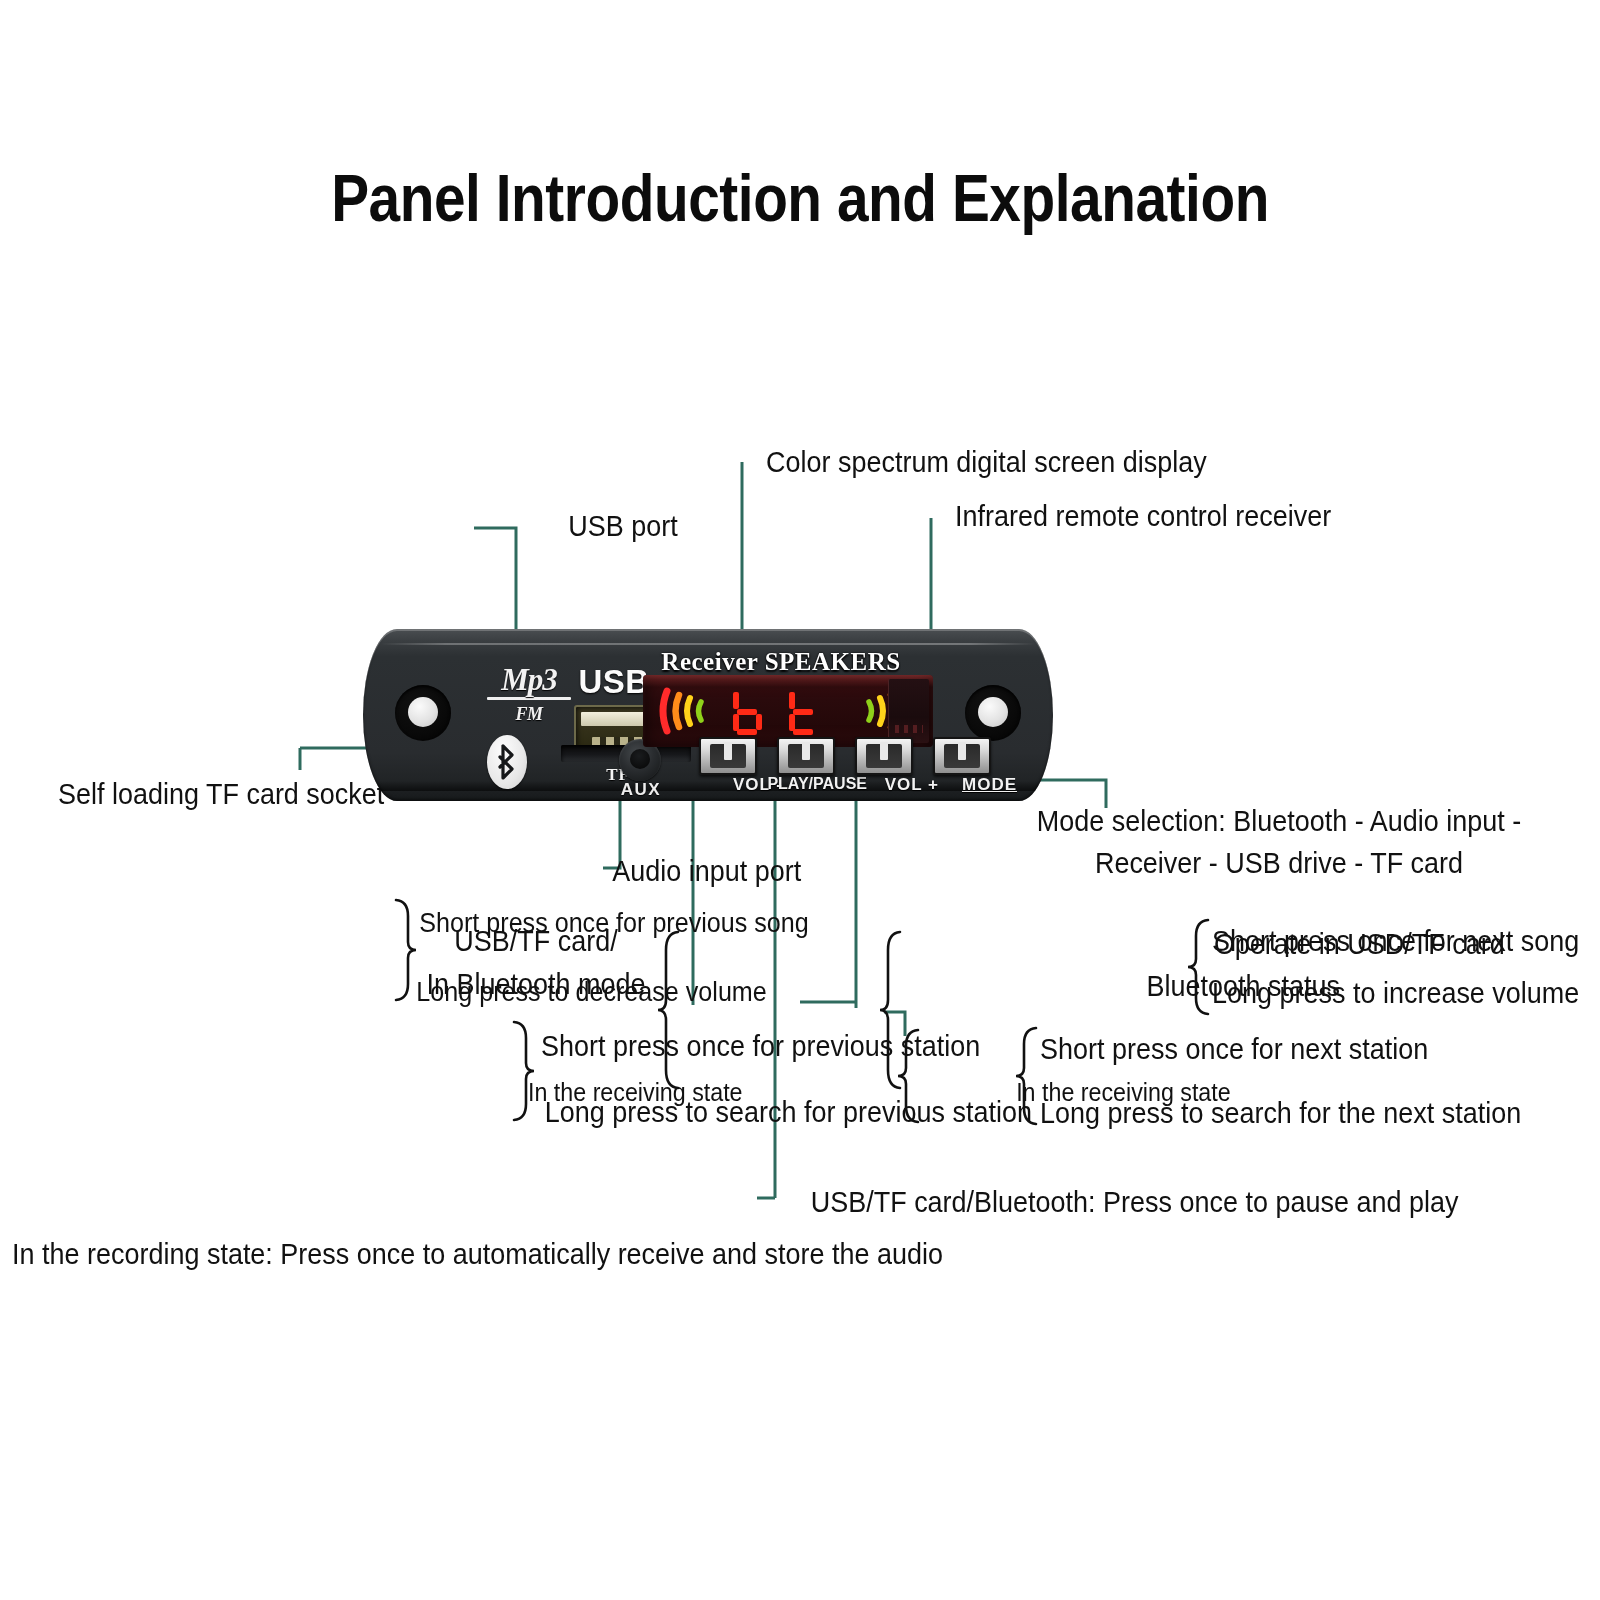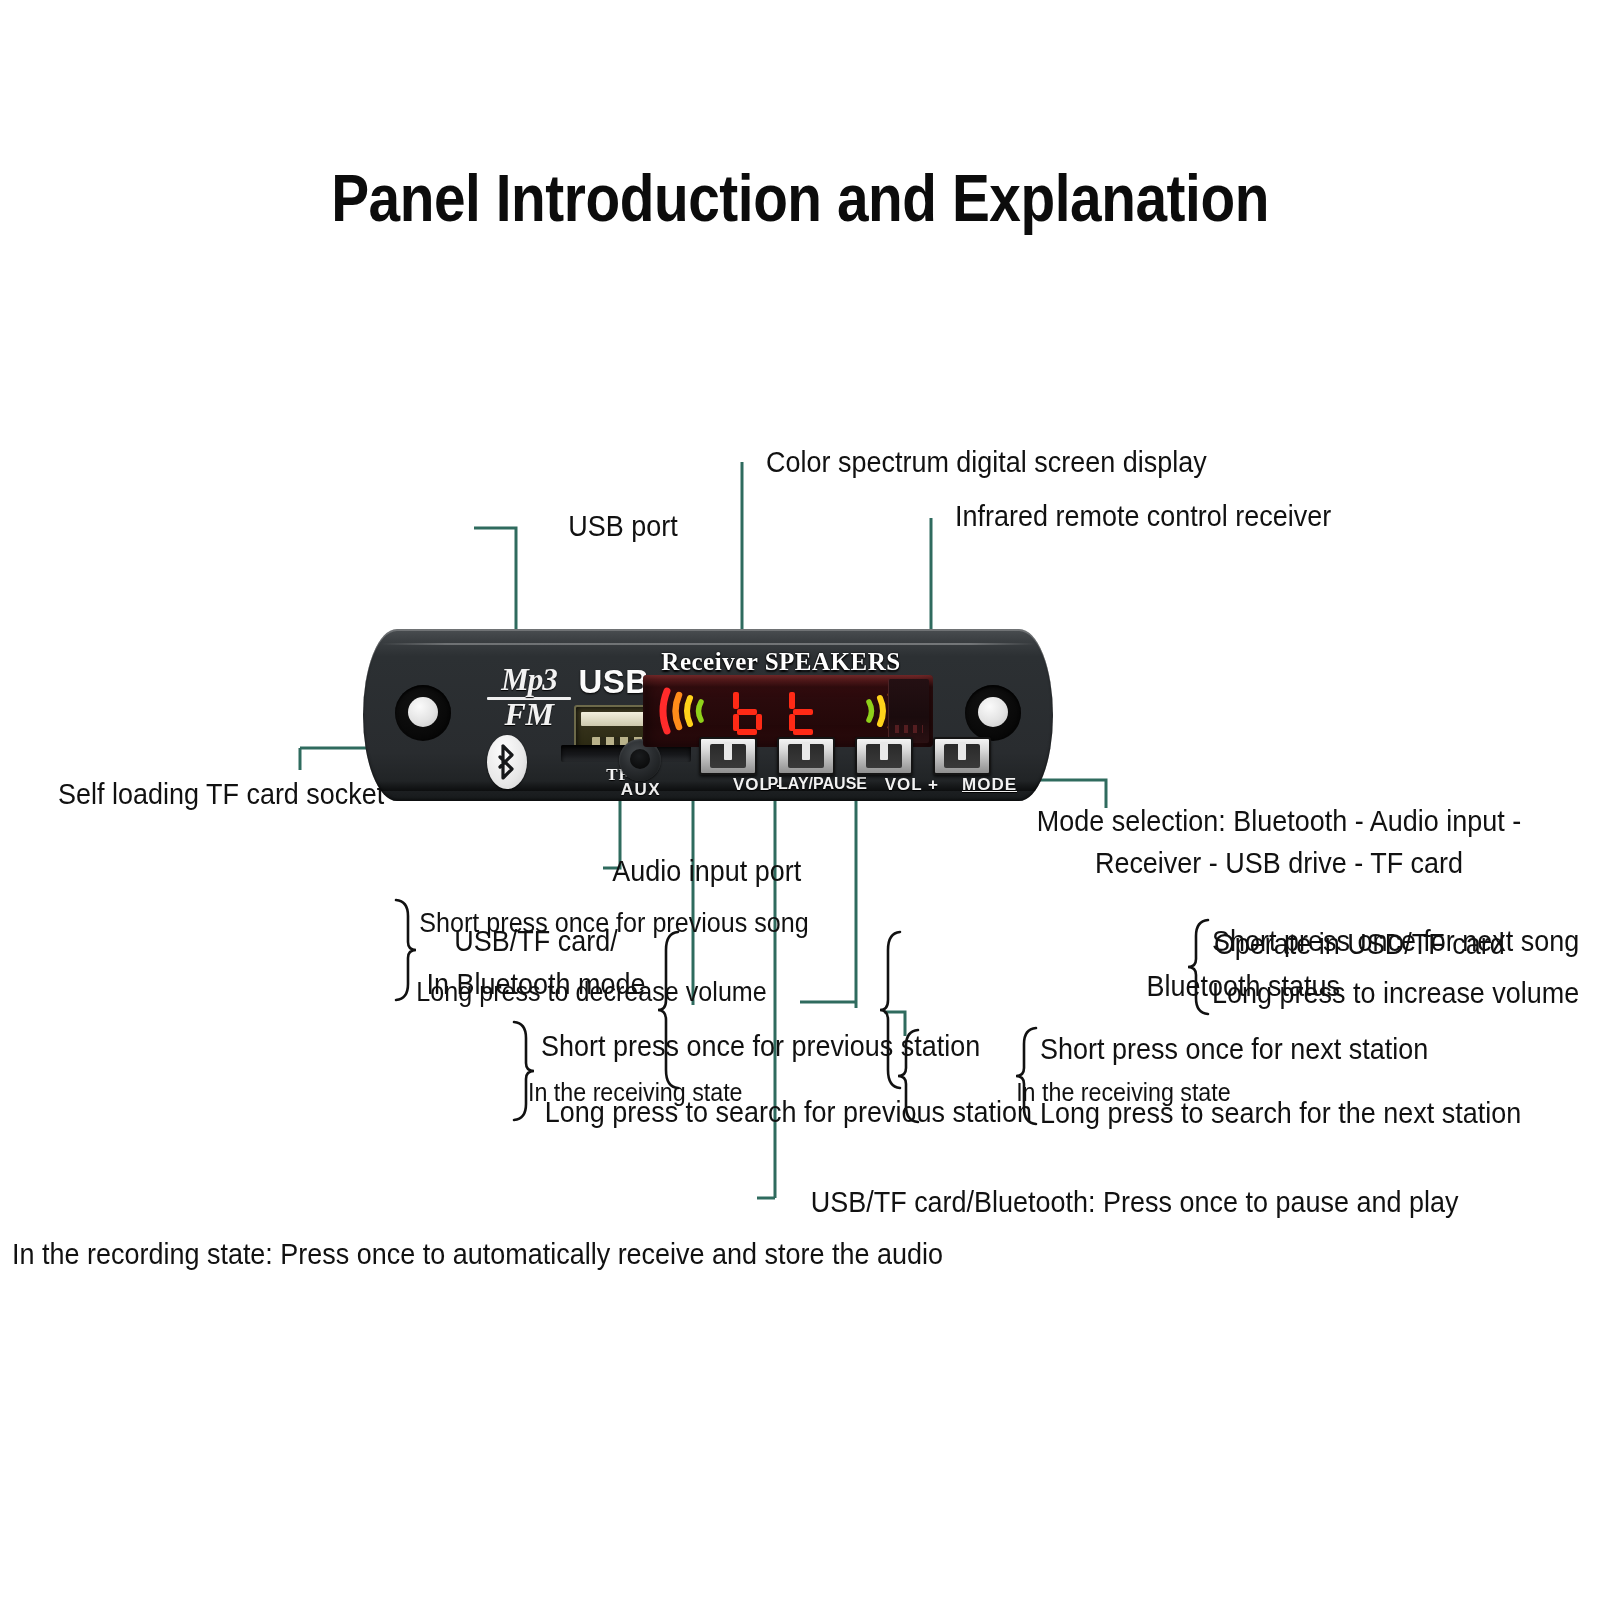--- a/index.html
+++ b/index.html
@@ -78,21 +78,21 @@
   #hole-right{left:602px;top:56px;}
 
   
   #mp3fm{
     position:absolute;left:118px;top:36px;width:96px;text-align:center;
     color:#f2f2f2;font-family:"Liberation Serif",serif;font-style:italic;font-weight:bold;
     text-shadow:0 1px 1px #000;
   }
   #mp3fm .t{font-size:31px;line-height:30px;letter-spacing:-1px;font-family:Liberation Serif, serif;}
   #mp3fm .bar{height:3px;background:#f0f0f0;margin:2px 6px 1px 6px;border-radius:1px;}
-  #mp3fm .b{font-size:32px;line-height:27px;letter-spacing:-0.5px;}
+  #mp3fm .b{font-size:18px;line-height:27px;letter-spacing:-0.5px;}
 
   
   #btlogo{
     position:absolute;left:124px;top:106px;width:40px;height:54px;
     border-radius:20px/27px;
     background:radial-gradient(ellipse at 40% 30%,#fdfdfd 0%,#e8e8e8 60%,#cfcfcf 100%);
     box-shadow:0 1px 2px rgba(0,0,0,.6);
   }
   #btlogo svg{position:absolute;left:8px;top:8px;}
 

